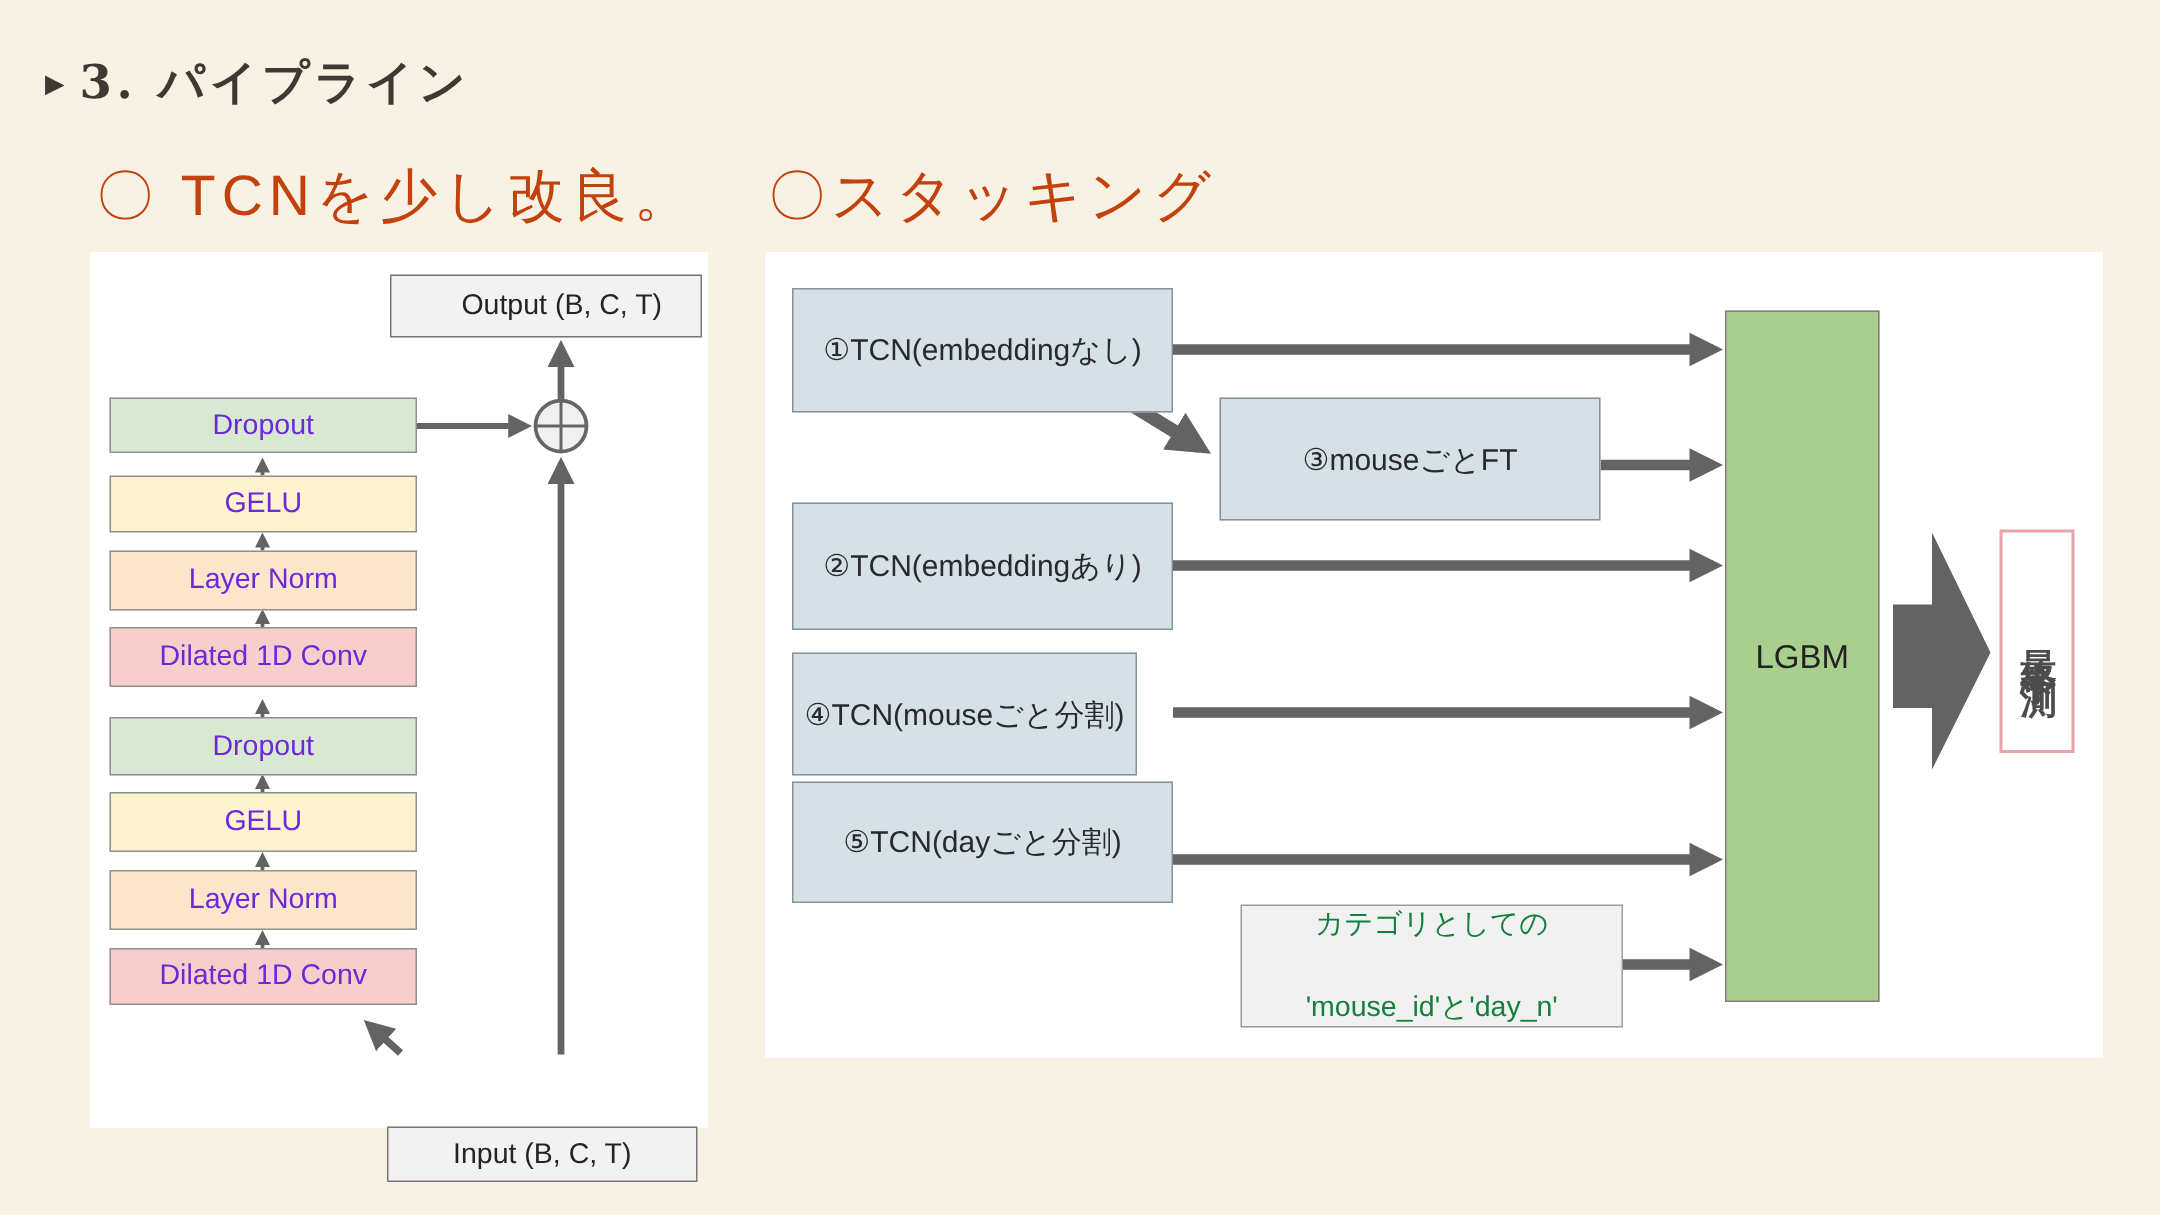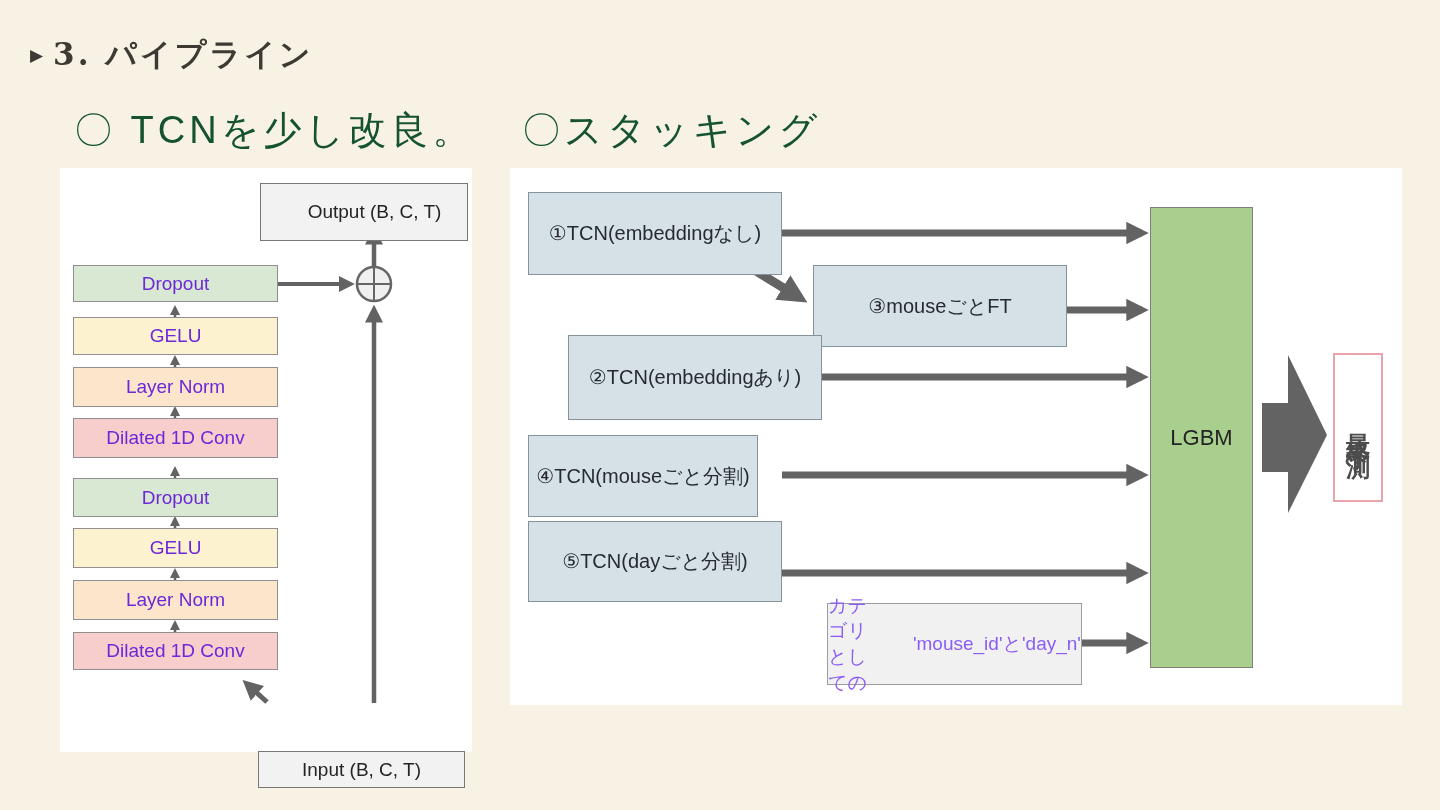--- a/index.html
+++ b/index.html
@@ -4,48 +4,48 @@
 <style>
   * { margin:0; padding:0; box-sizing:border-box; }
   body { font-family:"Liberation Sans", sans-serif; }
   .slide { position:relative; width:1440px; height:810px; background:#f8f2e4; overflow:hidden; }
 
   
   .title-row { position:absolute; left:30px; top:34px; display:flex; align-items:center; }
   .title-marker { font-size:17px; color:#3e3a33; margin-right:10px; line-height:1; }
   .slide-title { font-family:"DejaVu Serif", serif; font-weight:bold; font-size:31px;
                  color:#3e3a33; letter-spacing:3px; }
-  .heading { position:absolute; top:105px; font-size:38px; color:#14532d; letter-spacing:4px;margin-left:10px; }
+  .heading { position:absolute; top:105px; font-size:38px; color:#c2410c; letter-spacing:4px; }
   .heading-left { left:64px; }
   .heading-right { left:512px; }
 
   
   .panel { position:absolute; background:#ffffff; }
   .panel-left  { left:60px;  top:168px; width:412px; height:584px; }
   .panel-right { left:510px; top:168px; width:892px; height:537px; }
   .arrows { position:absolute; left:0; top:0; pointer-events:none; }
 
   
   .lbox { position:absolute; left:13px; width:205px; border:1px solid #8f8f8f;
           display:flex; align-items:center; justify-content:center;
           font-size:19px; color:#6d28d9; }
   .iobox { position:absolute; background:#f2f2f2; border:1px solid #777;
            display:flex; align-items:center; justify-content:center;
            font-size:19px; color:#242424; }
-  .iobox.out { left:200px; top:15px;  width:208px; height:58px;padding-left:21px; }
+  .iobox.out { left:200px; top:15px;  width:208px; height:42px;padding-left:21px; }
   .iobox.inp { left:198px; top:535px; width:207px; height:37px; }
 
   
   .rbox { position:absolute; background:#d5e1e7; border:1.5px solid #85939a;
           display:flex; align-items:center; justify-content:center;
           font-size:20px; color:#272b30; }
   .notebox { position:absolute; left:317px; top:435px; width:255px; height:82px;
              background:#f1f1f1; border:1px solid #9d9d9d;
-             display:flex; align-items:center; justify-content:center;
-             font-size:19px; color:#8b5cf6; line-height:1.35;gap:29px; }
+             display:flex; flex-direction:column; align-items:center; justify-content:center;
+             font-size:19px; color:#15803d; line-height:1.35;gap:29px; }
   .lgbm { position:absolute; left:640px; top:39px; width:103px; height:461px;
           background:#a9cf8e; border:1px solid #7f7f7f; }
   .lgbm span { position:absolute; top:217px; left:0; width:100%; text-align:center;
                font-size:22px; color:#232323; }
   .finalbox { position:absolute; left:823px; top:185px; width:50px; height:149px;
               background:#ffffff; border:2px solid #e8a3ab;
               display:flex; align-items:center; justify-content:center;
               writing-mode:vertical-rl; text-orientation:upright;
               font-size:24px; font-weight:600; letter-spacing:7px; color:#4c4c4c; }
 </style>
@@ -121,21 +121,21 @@
       <line x1="272" y1="209" x2="632" y2="209" stroke="#636363" stroke-width="7" marker-end="url(#ahR)"></line>
       <line x1="272" y1="307" x2="632" y2="307" stroke="#636363" stroke-width="7" marker-end="url(#ahR)"></line>
       <line x1="272" y1="405" x2="632" y2="405" stroke="#636363" stroke-width="7" marker-end="url(#ahR)"></line>
       <line x1="572" y1="475" x2="632" y2="475" stroke="#636363" stroke-width="7" marker-end="url(#ahR)"></line>
       <line x1="246" y1="103" x2="290" y2="130" stroke="#636363" stroke-width="9" marker-end="url(#ahR)"></line>
       <polygon points="752,235 778,235 778,187 817,267 778,345 778,304 752,304" fill="#636363"></polygon>
     </svg>
 
     <div class="rbox" style="left: 18px; top: 24px; width: 254px; height: 83px; background-color: rgb(213, 225, 231);">①TCN(embeddingなし)</div>
     <div class="rbox" style="left: 303px; top: 97px; width: 254px; height: 82px; background-color: rgb(213, 225, 231);">③mouseごとFT</div>
-    <div class="rbox" style="left: 18px; top: 167px; width: 254px; height: 85px; background-color: rgb(213, 225, 231); margin-left: 40px;">②TCN(embeddingあり)</div>
+    <div class="rbox" style="left: 18px; top: 167px; width: 254px; height: 85px; background-color: rgb(213, 225, 231);">②TCN(embeddingあり)</div>
     <div class="rbox" style="left: 18px; top: 267px; width: 230px; height: 82px; background-color: rgb(213, 225, 231);">④TCN(mouseごと分割)</div>
     <div class="rbox" style="left: 18px; top: 353px; width: 254px; height: 81px; background-color: rgb(213, 225, 231);">⑤TCN(dayごと分割)</div>
 
     <div class="notebox" style="background-color: rgb(241, 241, 241);">
       <span>カテゴリとしての</span>
       <span>'mouse_id'と'day_n'</span>
     </div>
 
     <div class="lgbm" style="background-color: rgb(169, 207, 142); padding-left: 23px;">
       <span>LGBM</span>

